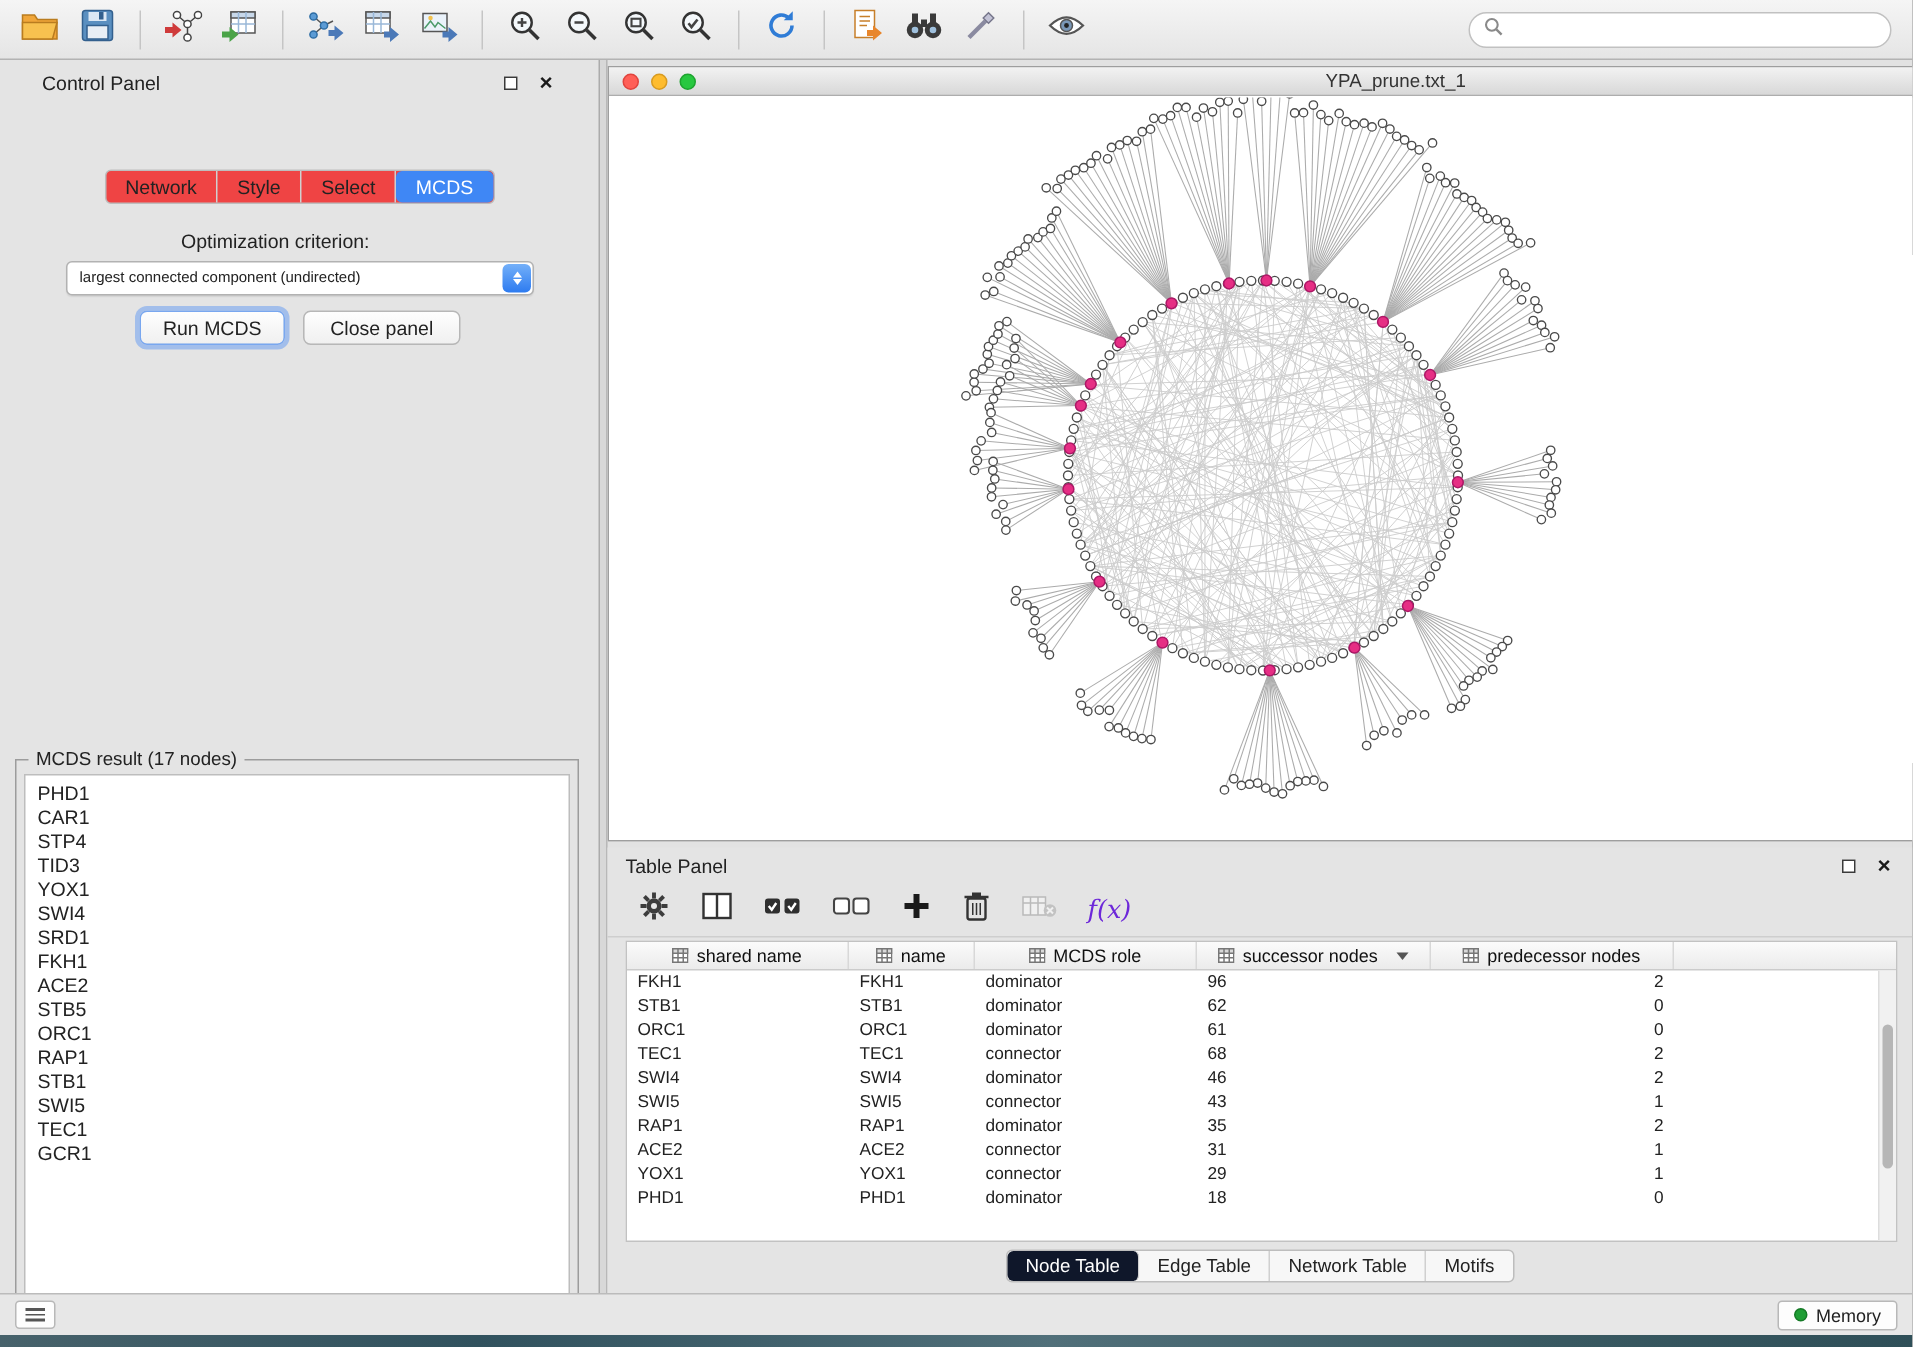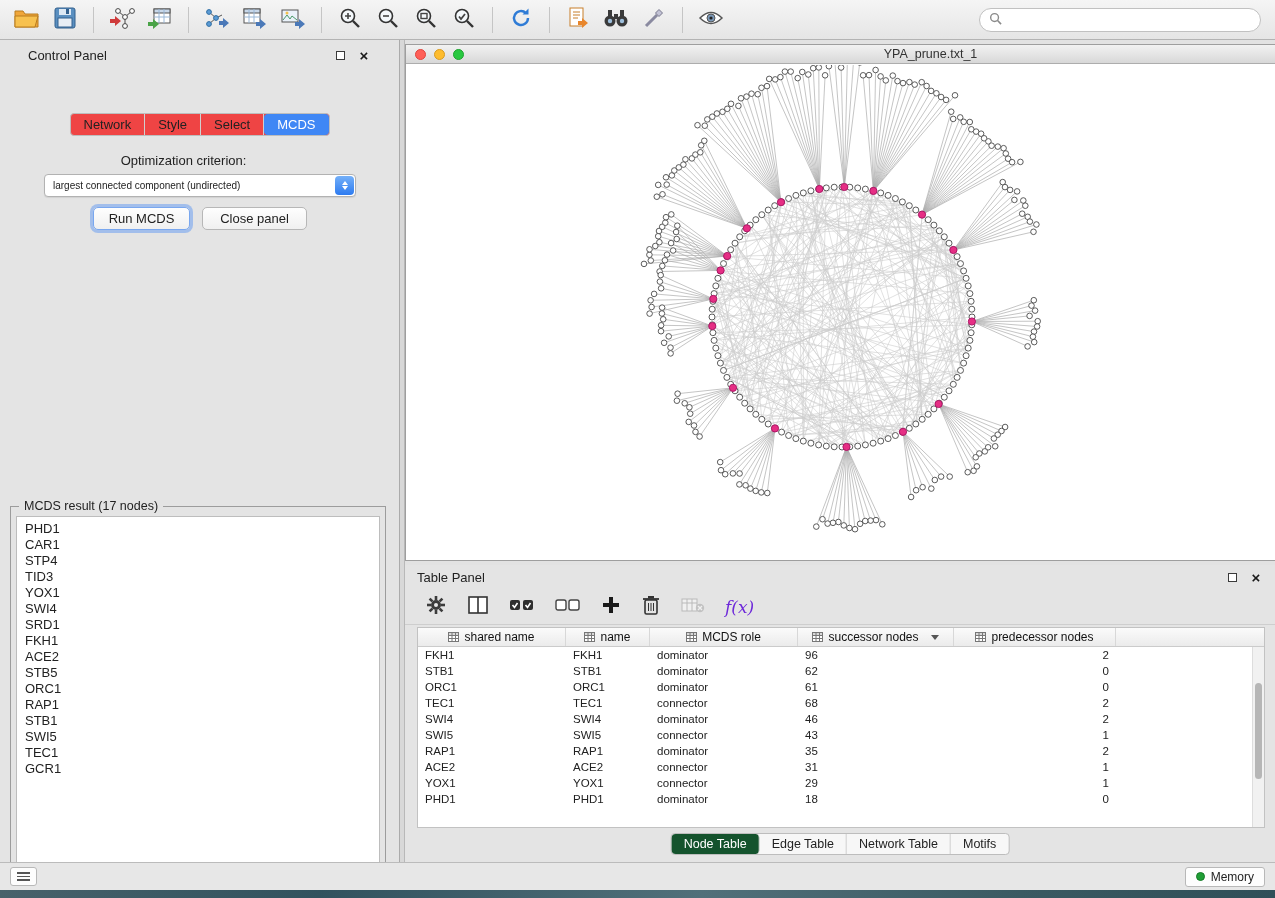--- a/index.html
+++ b/index.html
@@ -66,21 +66,21 @@
 .w0{width:148px}.w1{width:84px}.w2{width:148px}.w3{width:156px}.w4{width:162px}.wfill{flex:1;border-right:none}
 .sort-caret{width:0;height:0;border-left:4px solid transparent;border-right:4px solid transparent;border-top:5px solid #555;margin-left:7px}
 .trow{display:flex;height:16px;align-items:center;font-size:11.5px}
 .tcell{padding:0 7px;white-space:nowrap;overflow:hidden}
 .tcell.c0{width:148px}.tcell.c1{width:84px}.tcell.c2{width:148px}.tcell.c3{width:156px;text-align:left}.tcell.c4{width:162px;text-align:right}
 .vscroll{position:absolute;right:0;top:19px;bottom:0;width:12px;background:#f1f1f1;border-left:1px solid #ddd}
 .vthumb{position:absolute;left:2px;right:2px;top:36px;height:96px;border-radius:4px;background:#b6b6b6}
 .bottom-tabs{position:absolute;left:50%;transform:translateX(-50%);bottom:7px;display:flex;border:1px solid #bdbdbd;background:#f7f7f7;border-radius:4px}
 .btab{padding:3px 12px;font-size:12.5px;border-right:1px solid #d0d0d0;color:#222;white-space:nowrap}
 .btab:last-child{border-right:none}
-.btab.selected{background:#14532d;color:#fff;border-radius:4px}
+.btab.selected{background:#0f172a;color:#fff;border-radius:4px}
 
 
 .status-bar{position:absolute;left:0;bottom:8px;width:1275px;height:28px;background:#e7e7e7;border-top:1px solid #bbb;display:flex;align-items:center;padding:0 10px}
 .menu-btn{width:27px;height:19px;background:#fdfdfd;border:1px solid #b8b8b8;border-radius:3px;display:flex;flex-direction:column;justify-content:center;align-items:center;gap:2px}
 .menu-line{width:13px;height:1.6px;background:#555}
 .mem-btn{margin-left:auto;height:20px;padding:0 10px;background:#fdfdfd;border:1px solid #b8b8b8;border-radius:3px;display:flex;align-items:center;gap:6px;font-size:12px}
 .mem-dot{width:9px;height:9px;border-radius:50%;background:#1f9e35;border:1px solid #157a26}
 .desktop-strip{position:absolute;left:0;bottom:0;width:1275px;height:8px;background:linear-gradient(90deg,#47626b,#31525e 25%,#51707a 55%,#3a5a62 80%,#2f4f58)}
 </style>
 </head>

